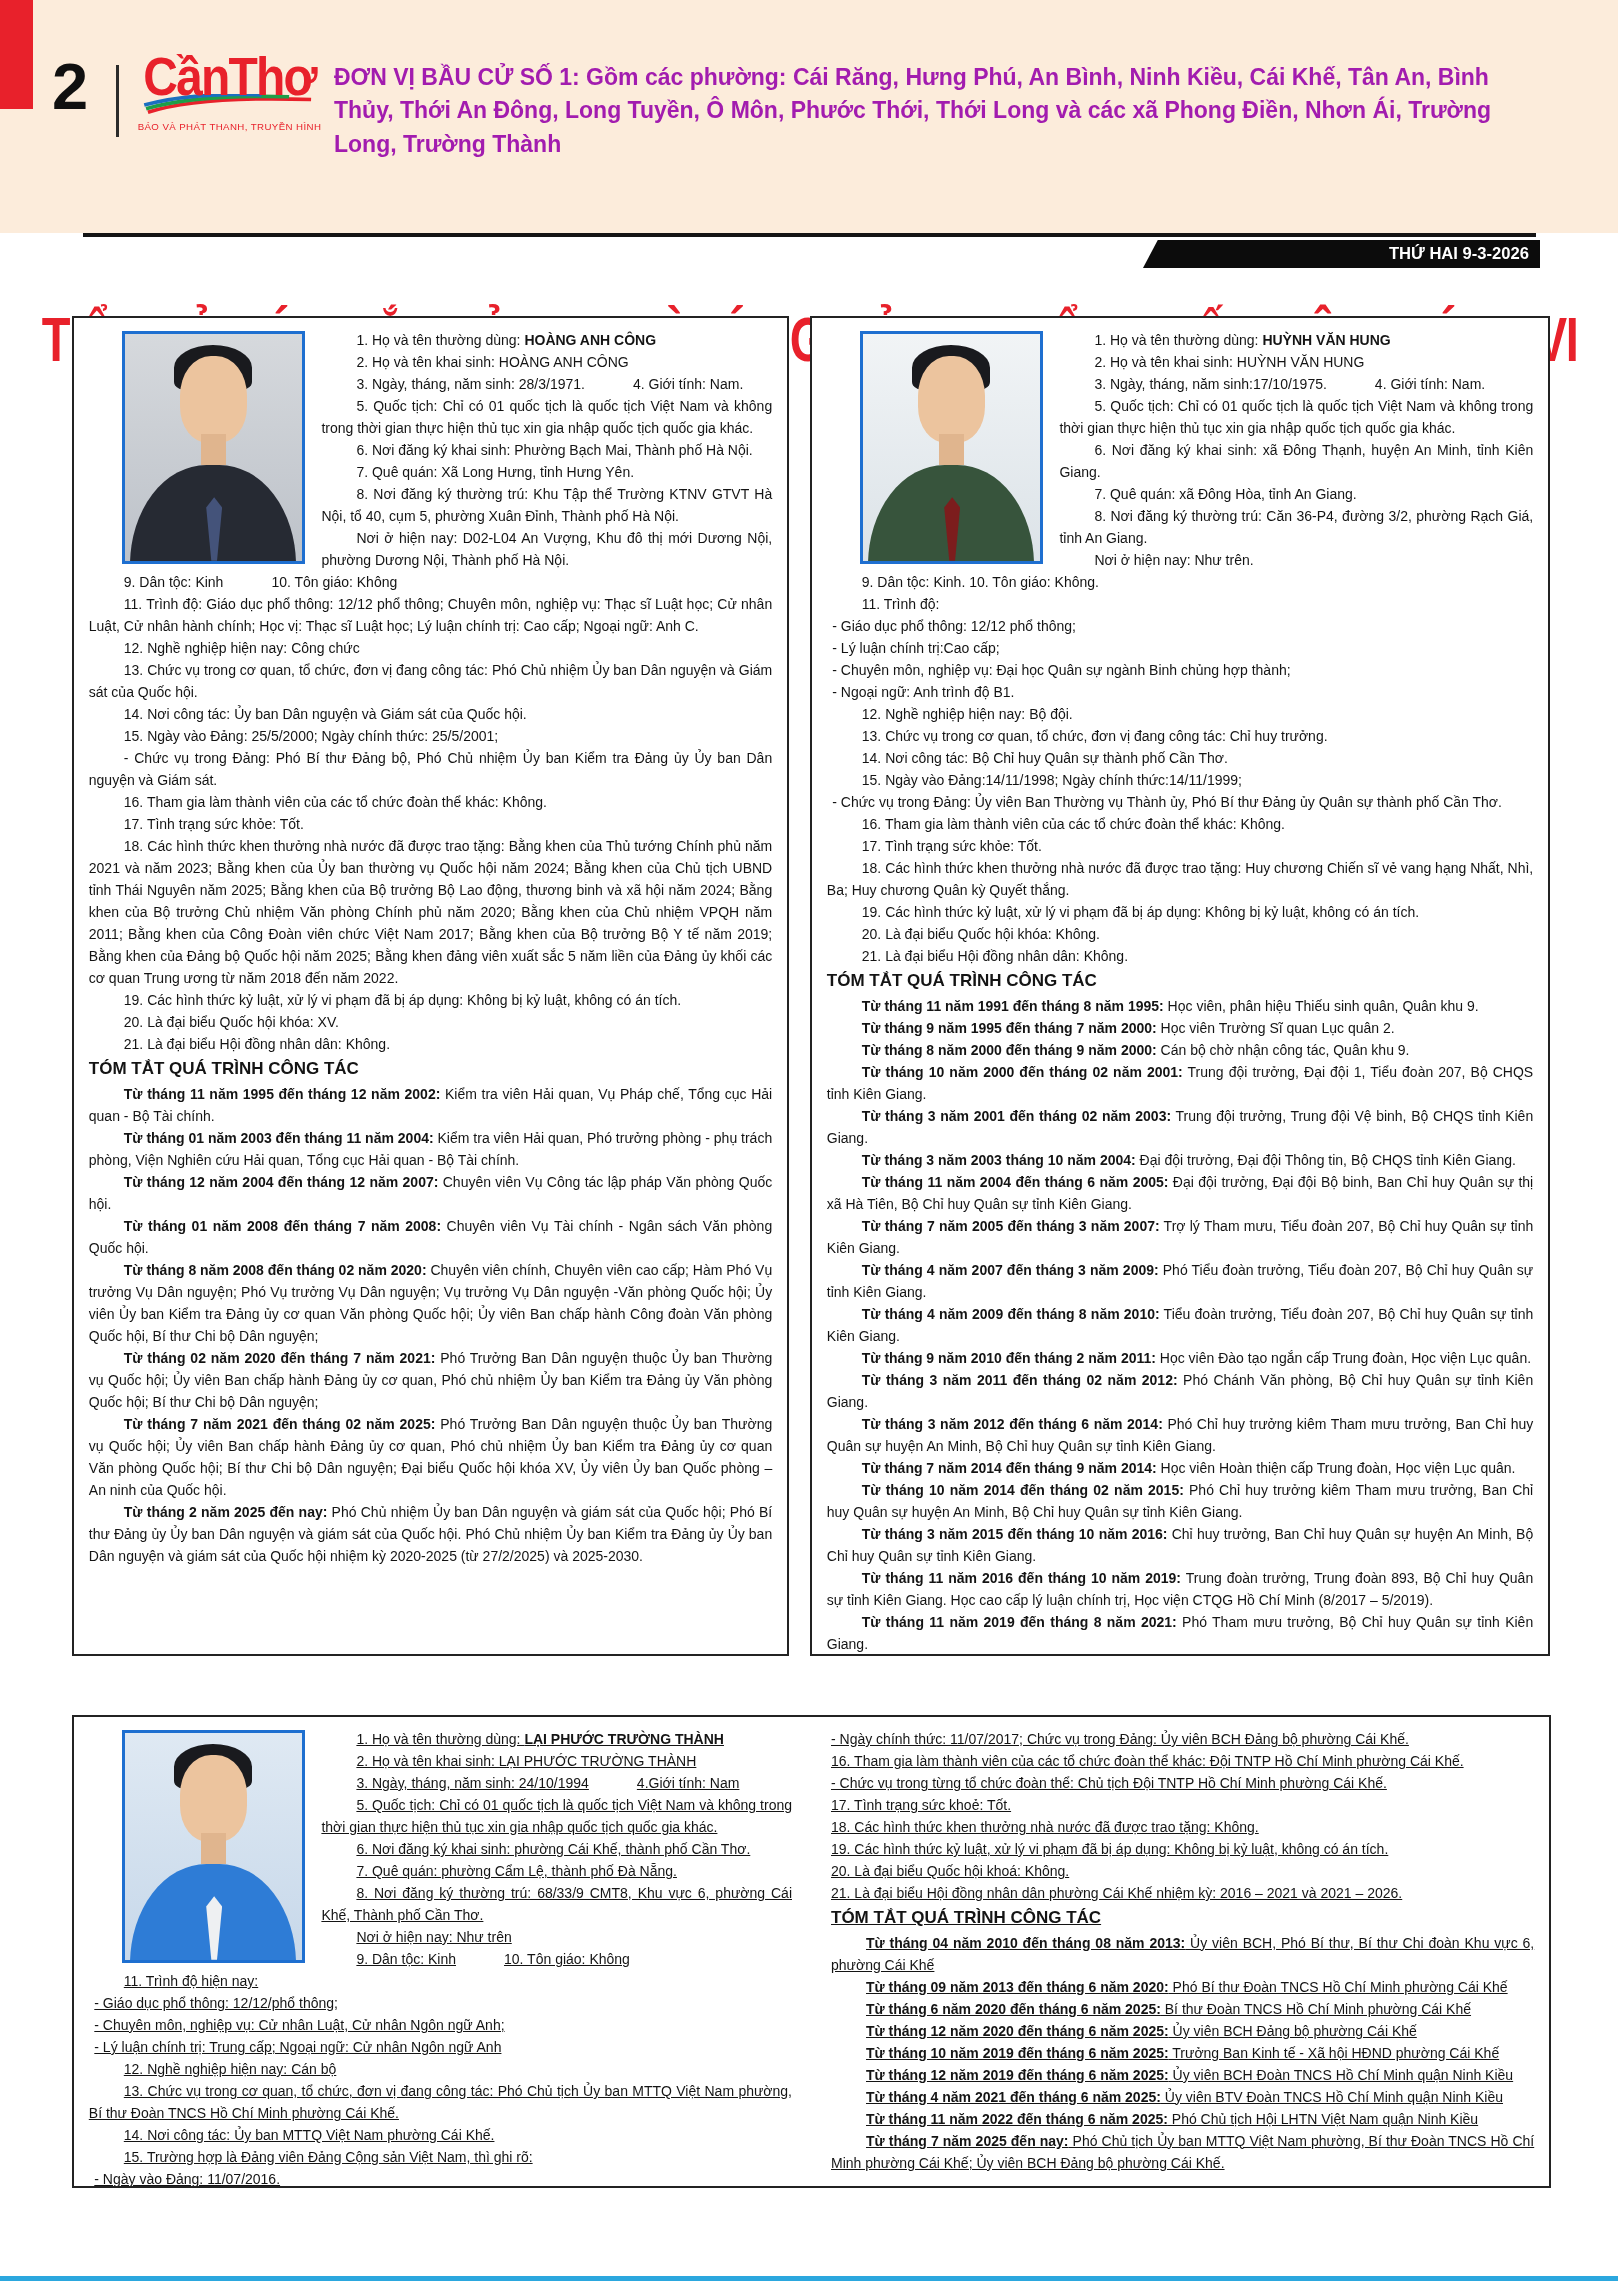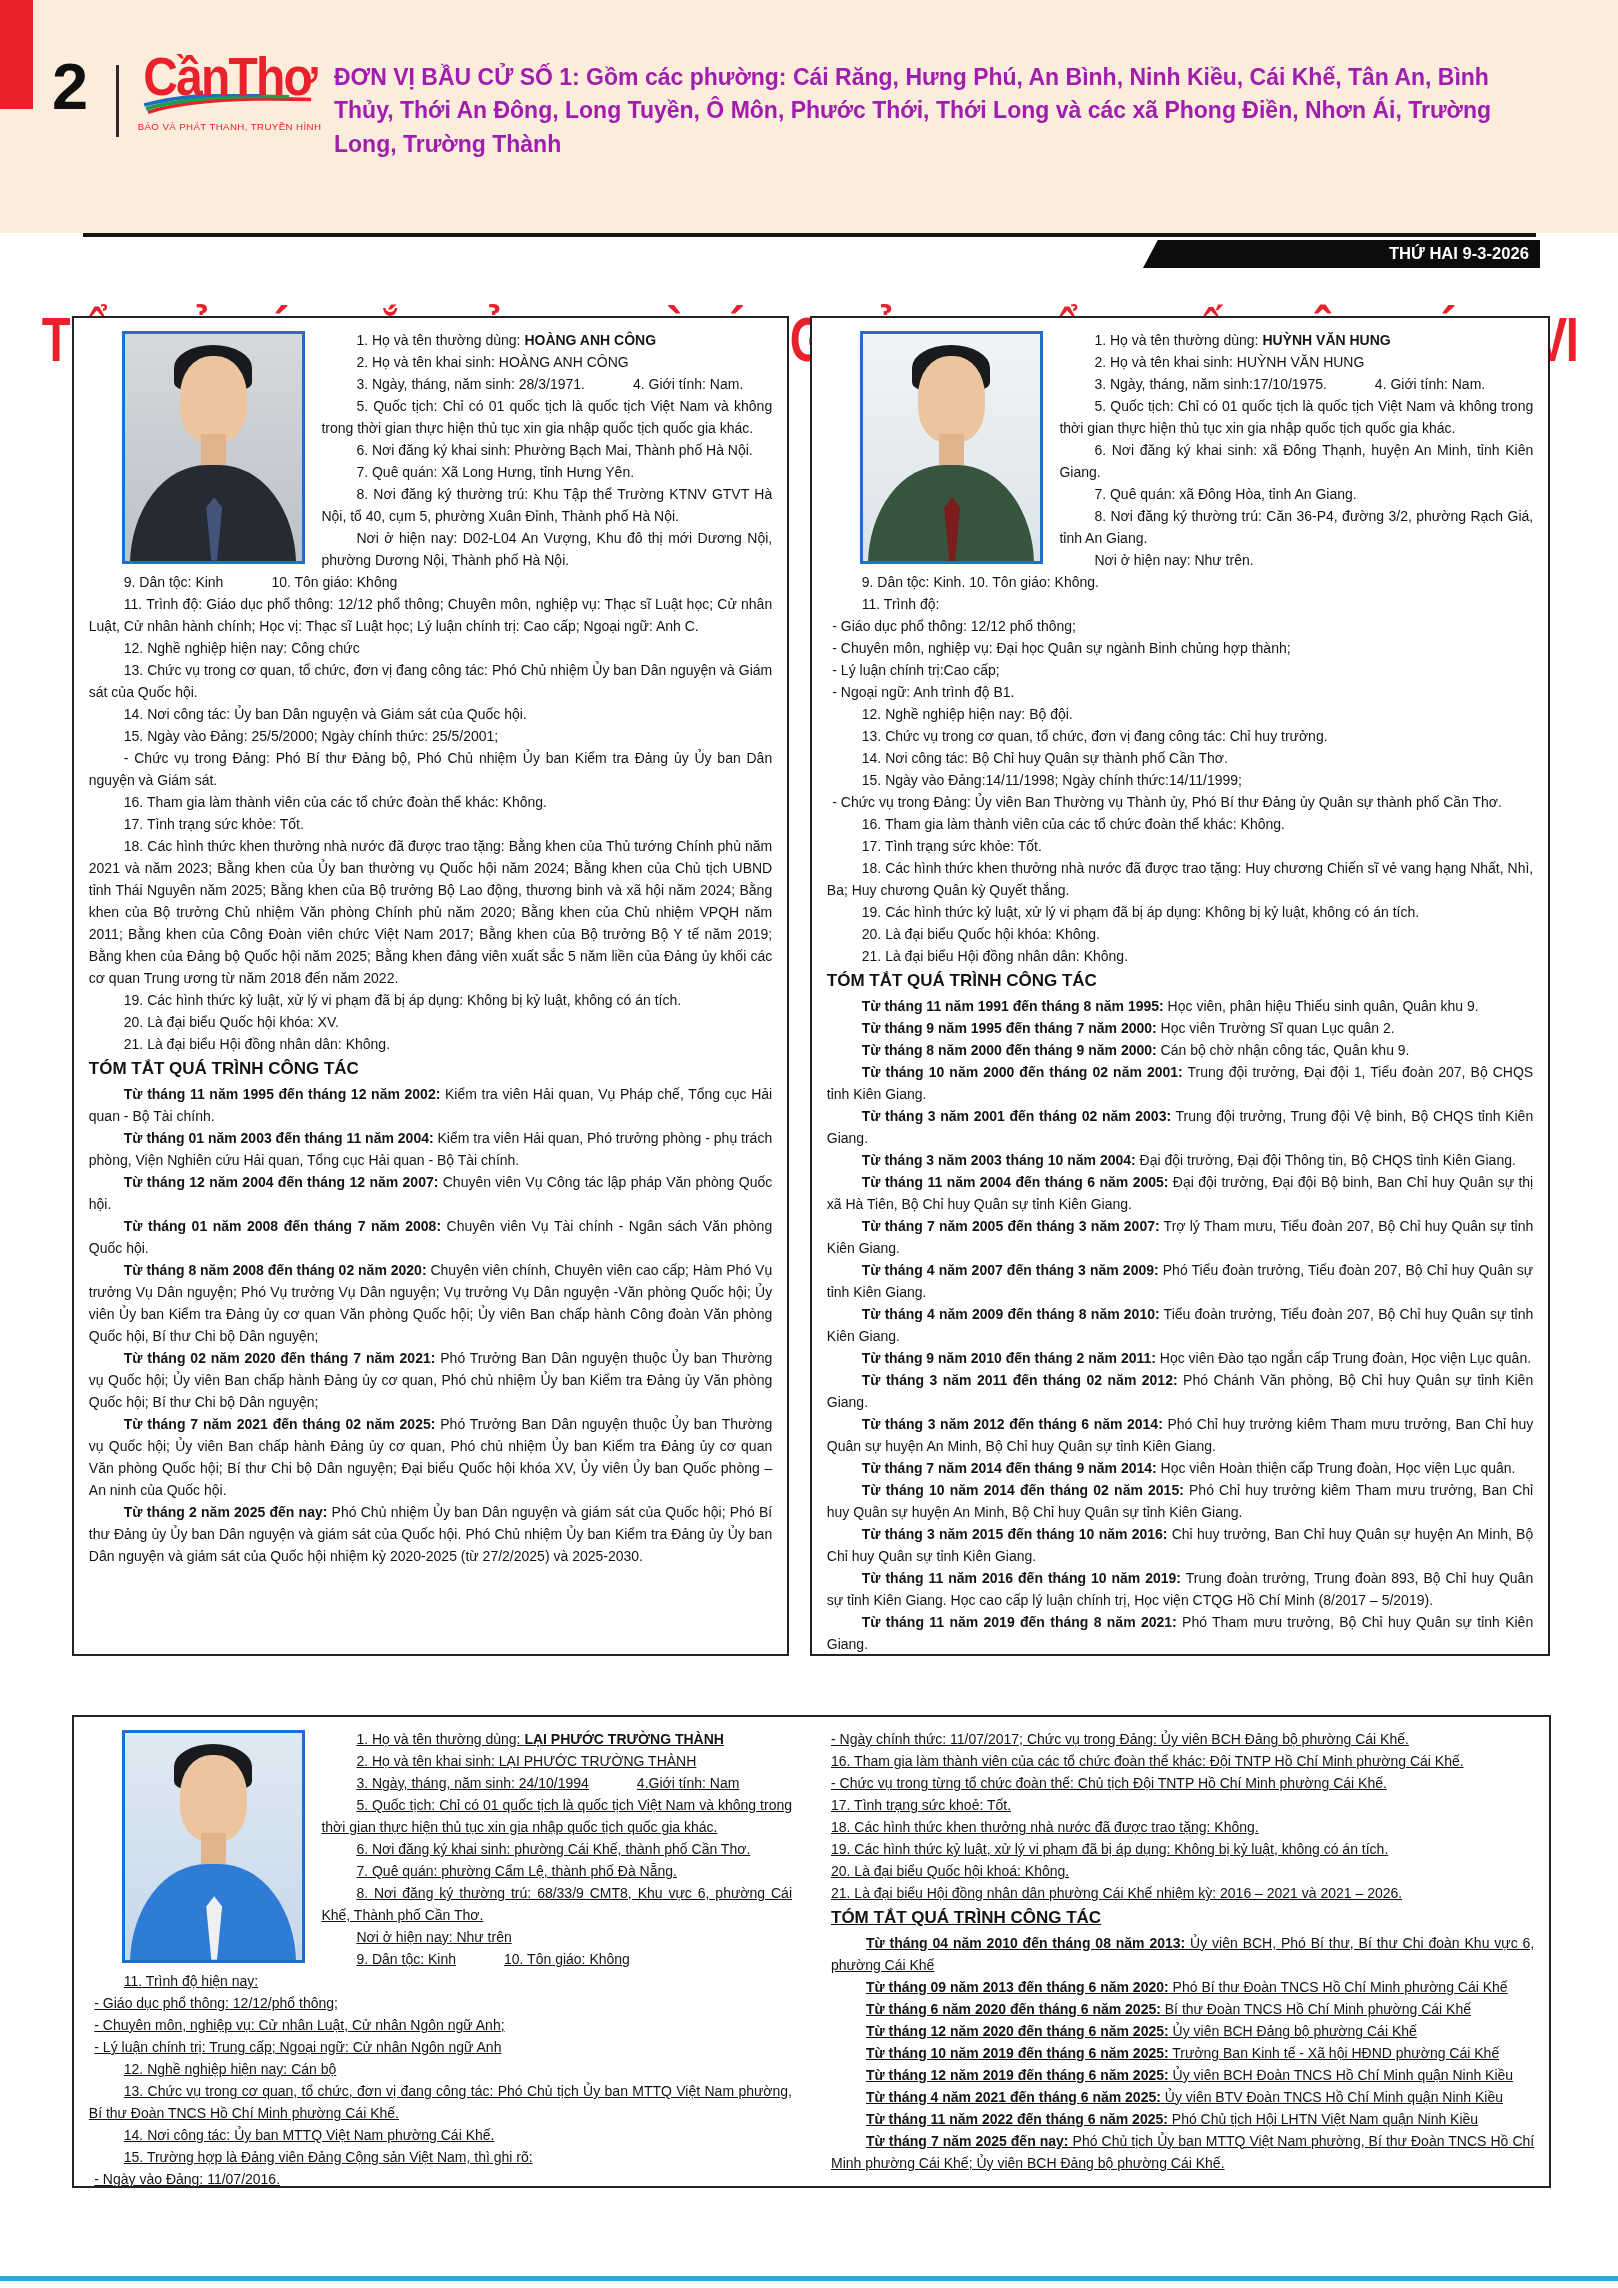--- a/index.html
+++ b/index.html
@@ -142,22 +142,22 @@
         <p class="it"><span>2. Họ và tên khai sinh: HUỲNH VĂN HUNG</span></p>
         <p class="it"><span>3. Ngày, tháng, năm sinh:17/10/1975.</span><span class="gap"></span><span>4. Giới tính: Nam.</span></p>
         <p class="it"><span>5. Quốc tịch: Chỉ có 01 quốc tịch là quốc tịch Việt Nam và không trong thời gian thực hiện thủ tục xin gia nhập quốc tịch quốc gia khác.</span></p>
         <p class="it"><span>6. Nơi đăng ký khai sinh: xã Đông Thạnh, huyện An Minh, tỉnh Kiên Giang.</span></p>
         <p class="it"><span>7. Quê quán: xã Đông Hòa, tỉnh An Giang.</span></p>
         <p class="it"><span>8. Nơi đăng ký thường trú: Căn 36-P4, đường 3/2, phường Rạch Giá, tỉnh An Giang.</span></p>
         <p class="it"><span>Nơi ở hiện nay: Như trên.</span></p>
         <p class="it"><span>9. Dân tộc: Kinh. 10. Tôn giáo: Không.</span></p>
         <p class="it"><span>11. Trình độ:</span></p>
         <p class="it dash"><span>- Giáo dục phổ thông: 12/12 phổ thông;</span></p>
+        <p class="it dash"><span>- Lý luận chính trị:Cao cấp;</span></p>
         <p class="it dash"><span>- Chuyên môn, nghiệp vụ: Đại học Quân sự ngành Binh chủng hợp thành;</span></p>
-        <p class="it dash"><span>- Lý luận chính trị:Cao cấp;</span></p>
         <p class="it dash"><span>- Ngoại ngữ: Anh trình độ B1.</span></p>
         <p class="it"><span>12. Nghề nghiệp hiện nay: Bộ đội.</span></p>
         <p class="it"><span>13. Chức vụ trong cơ quan, tổ chức, đơn vị đang công tác: Chỉ huy trưởng.</span></p>
         <p class="it"><span>14. Nơi công tác: Bộ Chỉ huy Quân sự thành phố Cần Thơ.</span></p>
         <p class="it"><span>15. Ngày vào Đảng:14/11/1998; Ngày chính thức:14/11/1999;</span></p>
         <p class="it dash"><span>- Chức vụ trong Đảng: Ủy viên Ban Thường vụ Thành ủy, Phó Bí thư Đảng ủy Quân sự thành phố Cần Thơ.</span></p>
         <p class="it"><span>16. Tham gia làm thành viên của các tổ chức đoàn thể khác: Không.</span></p>
         <p class="it"><span>17. Tình trạng sức khỏe: Tốt.</span></p>
         <p class="it"><span>18. Các hình thức khen thưởng nhà nước đã được trao tặng: Huy chương Chiến sĩ vẻ vang hạng Nhất, Nhì, Ba; Huy chương Quân kỳ Quyết thắng.</span></p>
         <p class="it"><span>19. Các hình thức kỷ luật, xử lý vi phạm đã bị áp dụng: Không bị kỷ luật, không có án tích.</span></p>

